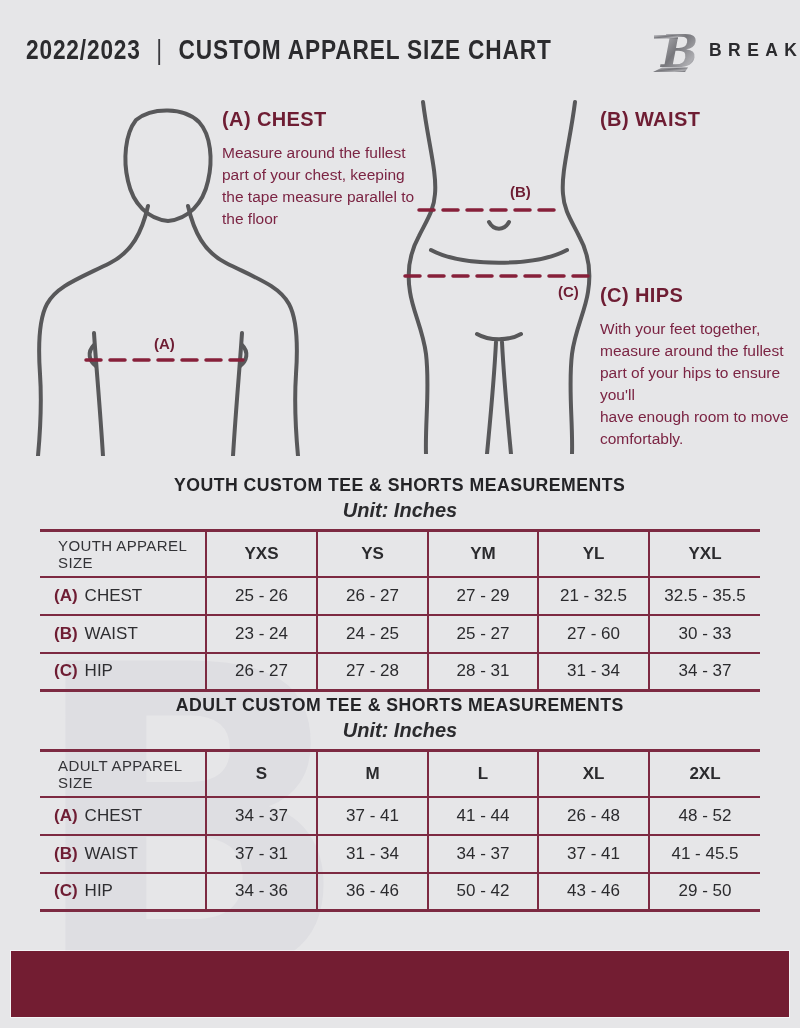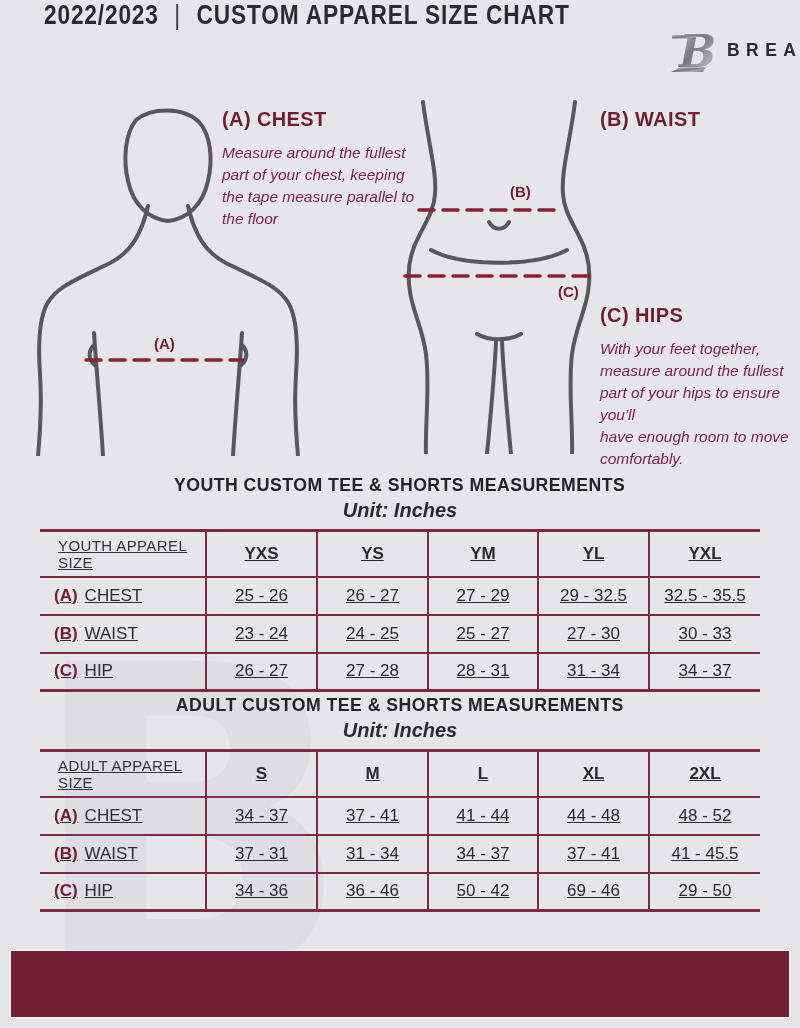--- a/index.html
+++ b/index.html
@@ -25,22 +25,22 @@
     z-index: 0;
     line-height: 1;
     letter-spacing: -10px;
     user-select: none;
   }
 
   
   .header {
     position: relative; z-index: 1;
     height: 100px;
-    display: flex; justify-content: space-between;
-    padding: 0 36px 0 44px;
+    display: flex; align-items: center; justify-content: space-between;
+    padding: 0 36px 0 26px;
   }
   .page-title {
     font-weight: bold;
     font-size: 27px;
     color: #2b2b2e;
     letter-spacing: 1px;
     white-space: nowrap;
     display: inline-block;
     transform: scaleX(0.84);
     transform-origin: 0 50%;
@@ -66,27 +66,27 @@
   .fig .body-line { stroke: #58585a; stroke-width: 4; }
   .fig .dash { stroke: #87203a; stroke-width: 3.5; stroke-dasharray: 15 9; }
   .fig text {
     font-family: "Liberation Sans", sans-serif;
     font-weight: bold; font-size: 15px; fill: #6e1d33;
   }
 
   .inst { position: absolute; width: 196px; }
   .inst-a { left: 222px; top: 8px; }
   .inst-b { left: 600px; top: 8px; }
-  .inst-c { left: 600px; top: 204px; }
+  .inst-c { left: 600px; top: 184px; }
   .inst h3 {
     font-size: 20px; font-weight: bold; color: #6e1d33;
     letter-spacing: 0.4px; margin-bottom: 11px;
   }
   .inst p {
-    font-size: 15.5px; font-style: italic; color: #7b2443;
+    font-size: 15.5px; color: #7b2443;
     line-height: 1.42; white-space: pre-line;
   }
 
   
   .table-section { position: relative; z-index: 1; text-align: center; }
   .table-section.youth { margin-top: 12px; }
   .table-section.adult { margin-top: 2px; }
   .tbl-title {
     display: inline-block;
     font-size: 19px; font-weight: bold; color: #242427;
@@ -97,21 +97,21 @@
     font-size: 20px; font-style: italic; font-weight: bold;
     color: #2b2b2e; margin-top: 3px;
   }
   table.size-table {
     width: 720px; margin: 7px auto 0 auto;
     border-collapse: collapse;
     border-top: 3px solid #7d2a42;
     border-bottom: 3px solid #7d2a42;
     background: transparent;
   }
-  .size-table th, .size-table td { vertical-align: middle; color: #2b2b2e; text-decoration: underline; }
+  .size-table th, .size-table td { vertical-align: middle; color: #2b2b2e; }
   .size-table thead th { height: 46px; border-bottom: 2px solid #7d2a42; }
   .size-table th.size-col { font-size: 17px; font-weight: bold; text-align: center; }
   .size-table th.label-col {
     font-size: 15px; font-weight: normal; text-align: left;
     padding-left: 18px; letter-spacing: 0.4px; color: #333337;
   }
   .size-table tbody td { height: 38px; font-size: 17px; text-align: center; }
   .size-table tbody tr:not(:first-child) td { border-top: 2px solid #7d2a42; }
   .size-table th:not(:first-child), .size-table td:not(:first-child) {
     border-left: 2px solid #7d2a42;
@@ -236,31 +236,31 @@
         </tr>
       </thead>
       <tbody>
         <tr>
           <td class="row-label">
             <span class="prefix">(A)</span><span>CHEST</span>
           </td>
           <td>25 - 26</td>
           <td>26 - 27</td>
           <td>27 - 29</td>
-          <td>29 - 32.5</td>
+          <td>21 - 32.5</td>
           <td>32.5 - 35.5</td>
         </tr>
         <tr>
           <td class="row-label">
             <span class="prefix">(B)</span><span>WAIST</span>
           </td>
           <td>23 - 24</td>
           <td>24 - 25</td>
           <td>25 - 27</td>
-          <td>27 - 30</td>
+          <td>27 - 60</td>
           <td>30 - 33</td>
         </tr>
         <tr>
           <td class="row-label">
             <span class="prefix">(C)</span><span>HIP</span>
           </td>
           <td>26 - 27</td>
           <td>27 - 28</td>
           <td>28 - 31</td>
           <td>31 - 34</td>
@@ -293,41 +293,41 @@
         </tr>
       </thead>
       <tbody>
         <tr>
           <td class="row-label">
             <span class="prefix">(A)</span><span>CHEST</span>
           </td>
           <td>34 - 37</td>
           <td>37 - 41</td>
           <td>41 - 44</td>
-          <td>44 - 48</td>
+          <td>26 - 48</td>
           <td>48 - 52</td>
         </tr>
         <tr>
           <td class="row-label">
             <span class="prefix">(B)</span><span>WAIST</span>
           </td>
           <td>37 - 31</td>
           <td>31 - 34</td>
           <td>34 - 37</td>
           <td>37 - 41</td>
           <td>41 - 45.5</td>
         </tr>
         <tr>
           <td class="row-label">
             <span class="prefix">(C)</span><span>HIP</span>
           </td>
           <td>34 - 36</td>
           <td>36 - 46</td>
           <td>50 - 42</td>
-          <td>69 - 46</td>
+          <td>43 - 46</td>
           <td>29 - 50</td>
         </tr>
       </tbody>
     </table>
   </div>
 
   <div class="footer-bar"></div>
 
 </div>
 

